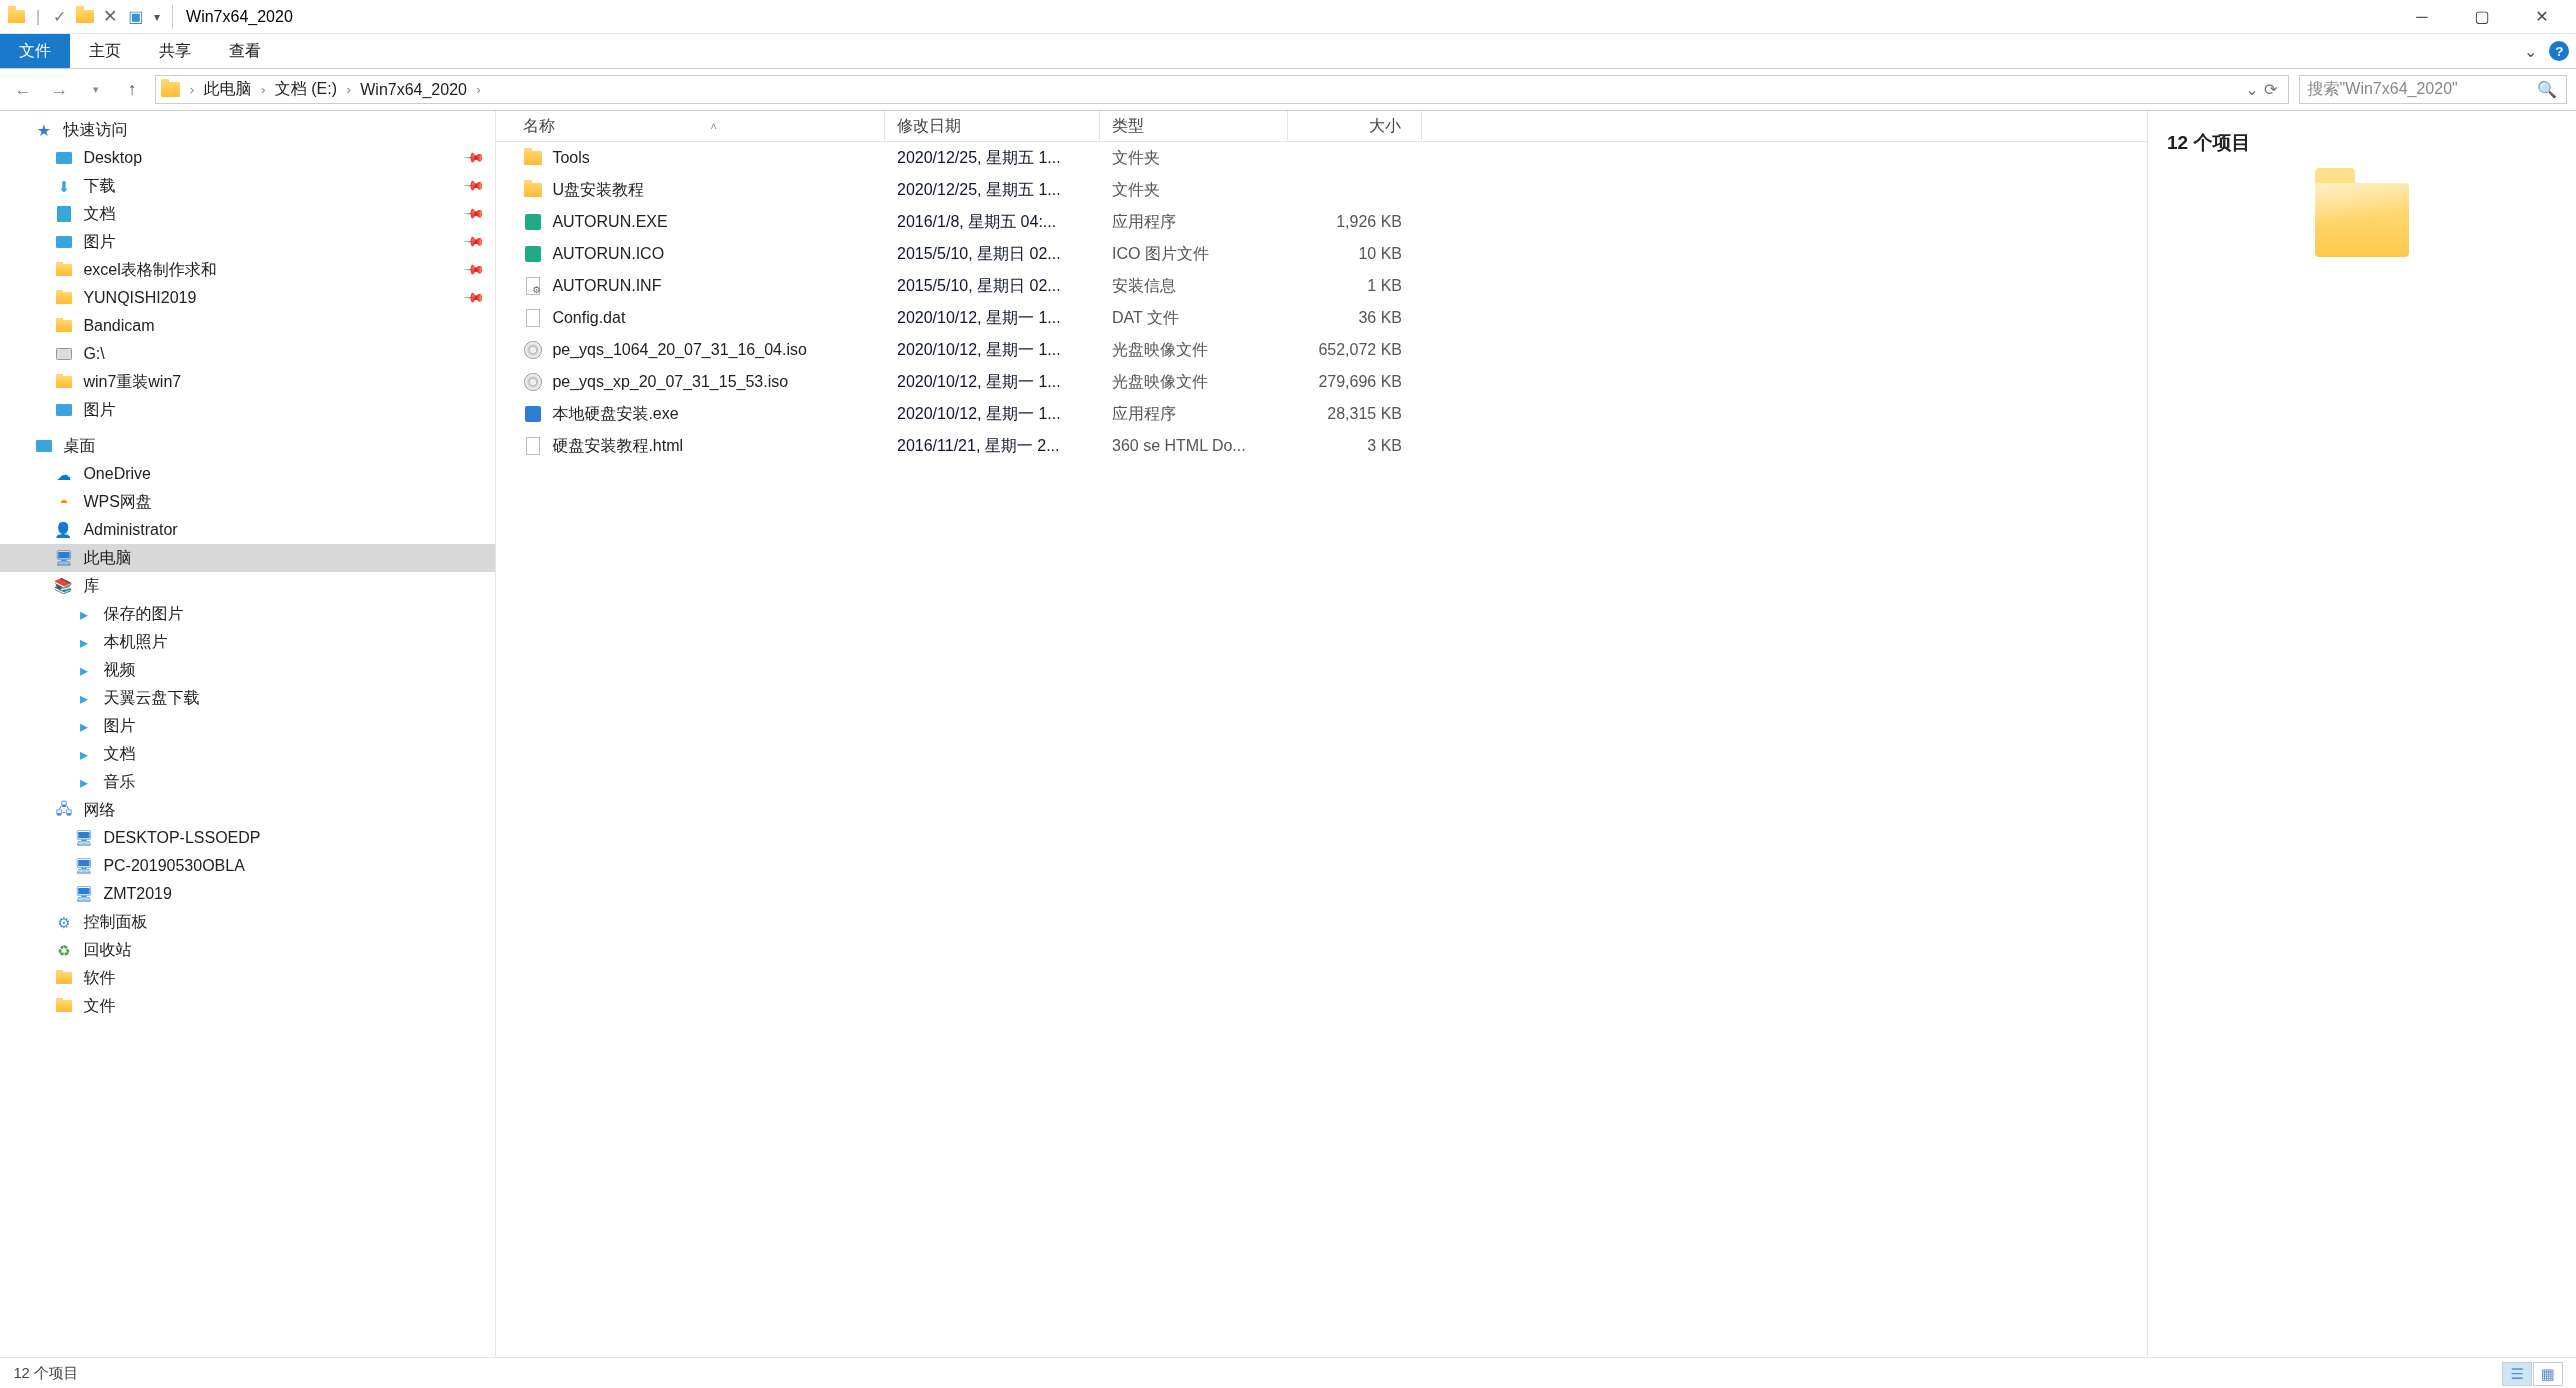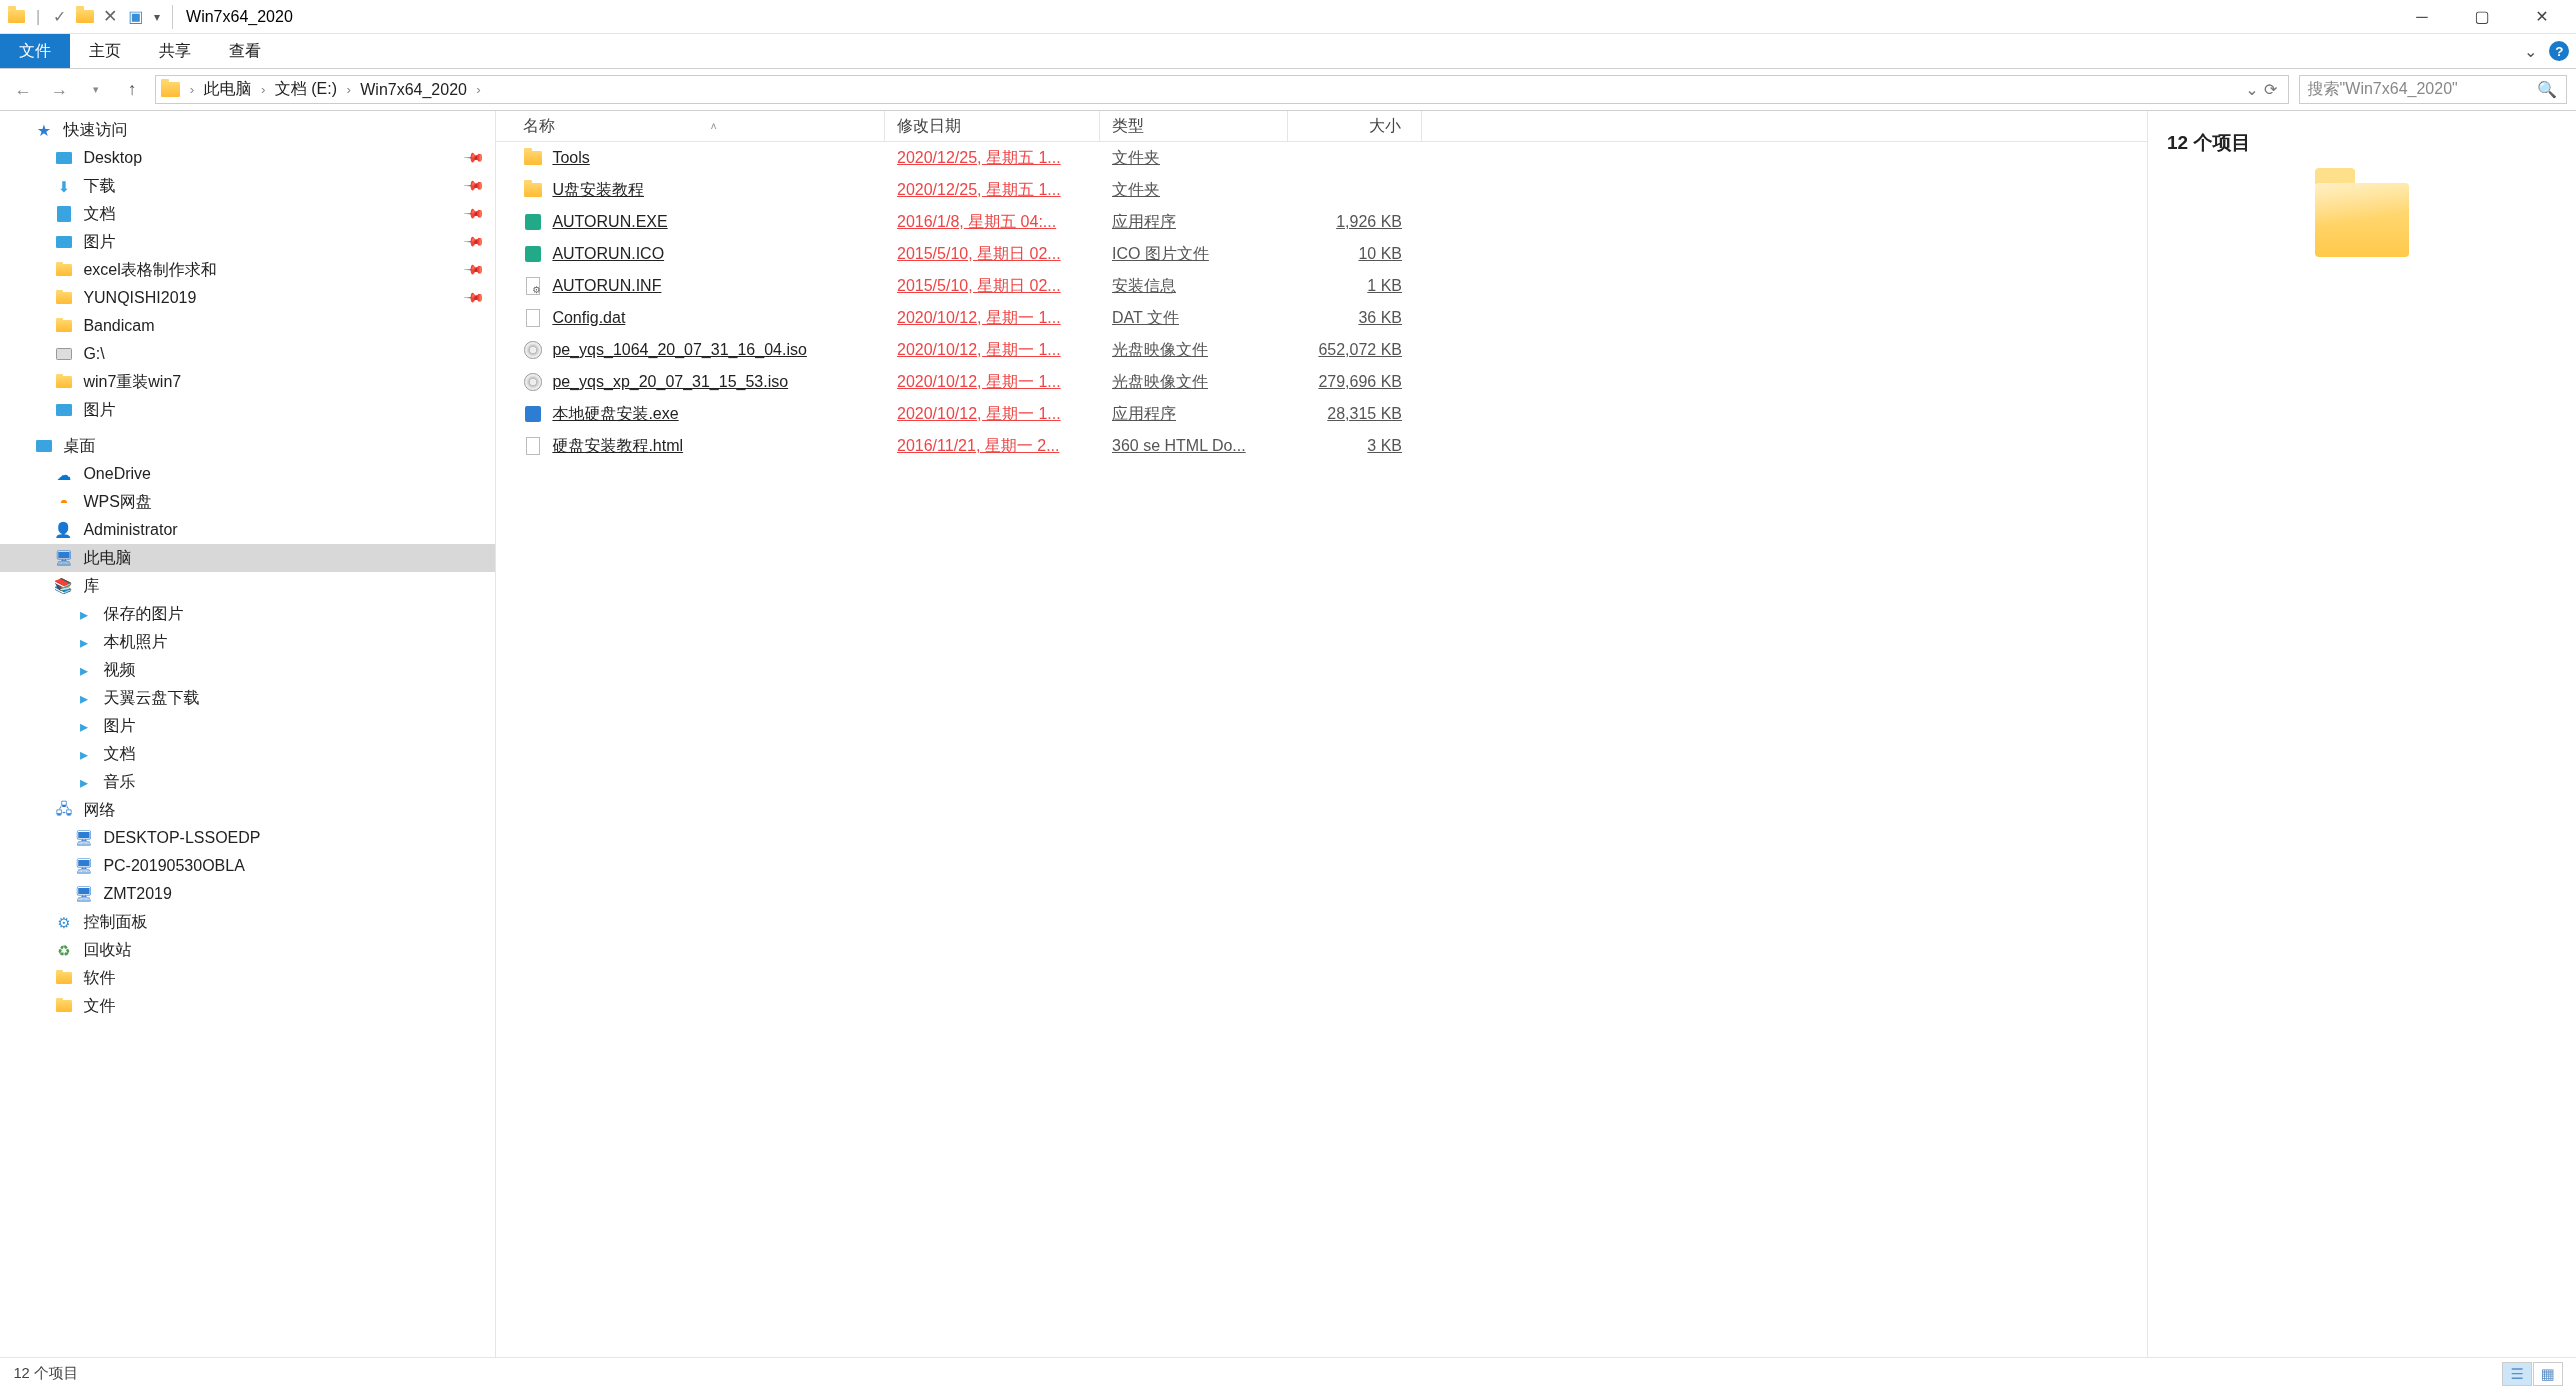--- a/index.html
+++ b/index.html
@@ -74,23 +74,23 @@
 .cols { display:flex; height:31px; align-items:center; border-bottom:0.7px solid #e5e5e5; font-size:16px; color:#444; }
 .col { padding:0 12px; border-right:0.7px solid #e5e5e5; height:100%; display:flex; align-items:center; }
 .col-name { width:389px; padding-left:27px; }
 .col-date { width:215px; }
 .col-type { width:188px; }
 .col-size { width:134px; justify-content:flex-end; padding-right:20px; }
 .col-extra { width:13.4px; border-right:none; }
 .sort-arrow { flex:1; text-align:center; color:#888; font-size:10.7px; }
 .filelist { flex:1; overflow-y:auto; }
 .frow { display:flex; height:32px; align-items:center; font-size:16px; color:#222; }
-.fcell { padding:0 12px; overflow:hidden; white-space:nowrap; text-overflow:ellipsis;text-decoration:underline; }
+.fcell { padding:0 12px; overflow:hidden; white-space:nowrap; text-overflow:ellipsis; }
 .fc-name { width:389px; display:flex; align-items:center; gap:9.4px; padding-left:27px; }
-.fc-date { width:215px; color:#ef4444; }
+.fc-date { width:215px; color:#0f172a; }
 .fc-type { width:188px; color:#555; }
 .fc-size { width:134px; text-align:right; padding-right:20px; color:#555; }
 .fico { width:20px; height:20px; display:flex; align-items:center; justify-content:center; flex-shrink:0; }
 .fico-folder { width:17.4px; height:13.4px; background:linear-gradient(#ffd66b,#ffbb33); border-radius:1.3px; position:relative; }
 .fico-folder::before { content:""; position:absolute; top:-3.4px; left:0; width:8px; height:4px; background:#ffd66b; border-radius:1.3px 1.3px 0 0; }
 .fico-exe { width:16px; height:16px; background:#2a8; border-radius:2px; }
 .fico-ico { width:16px; height:16px; background:#2a8; border-radius:2px; }
 .fico-inf { width:14.8px; height:17.4px; background:#fff; border:0.7px solid #bbb; position:relative; }
 .fico-inf::after { content:"⚙"; position:absolute; bottom:-1.3px; right:-1.3px; font-size:9.4px; color:#666; }
 .fico-file { width:14.8px; height:17.4px; background:#fff; border:0.7px solid #bbb; }

